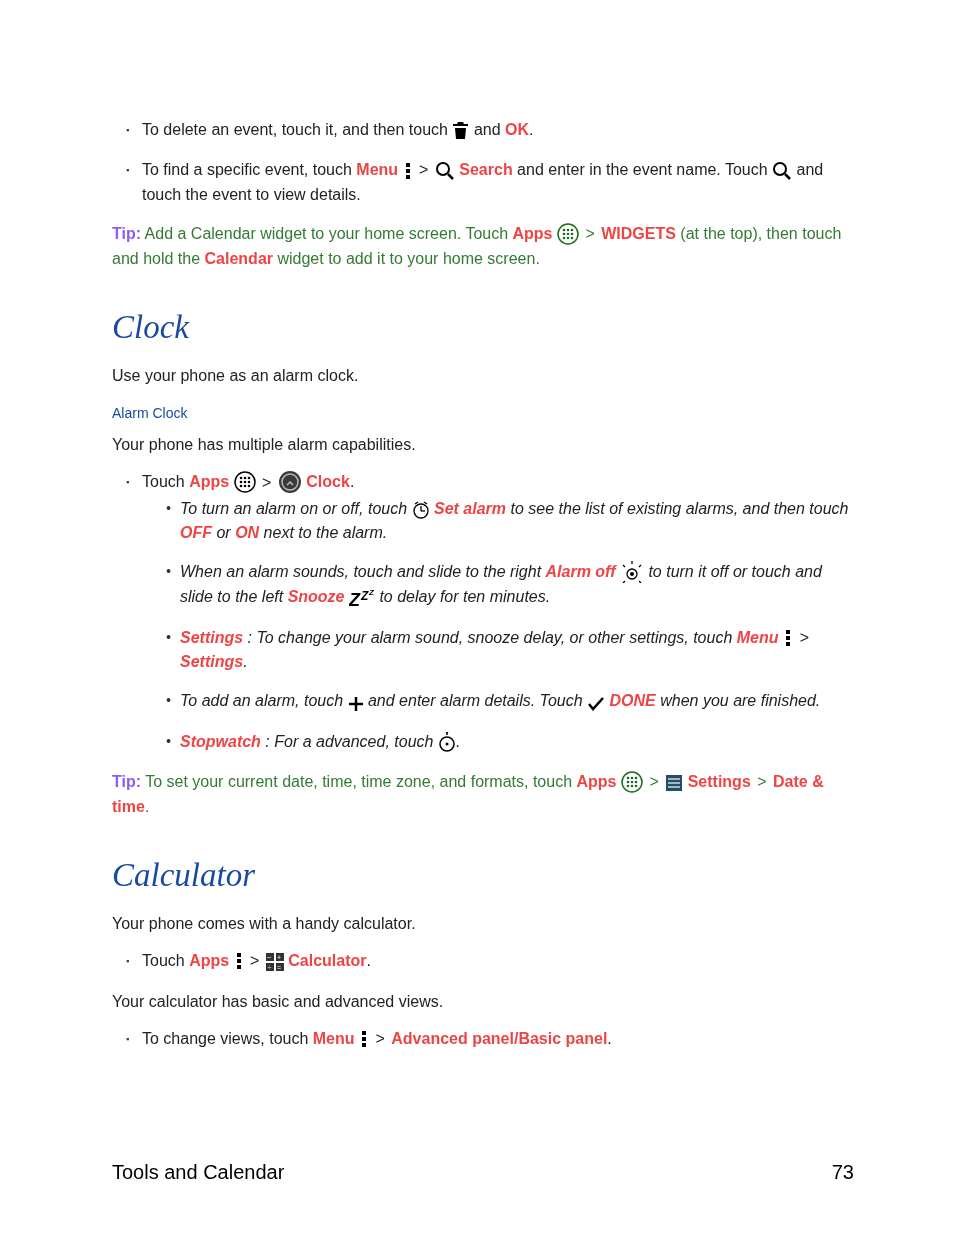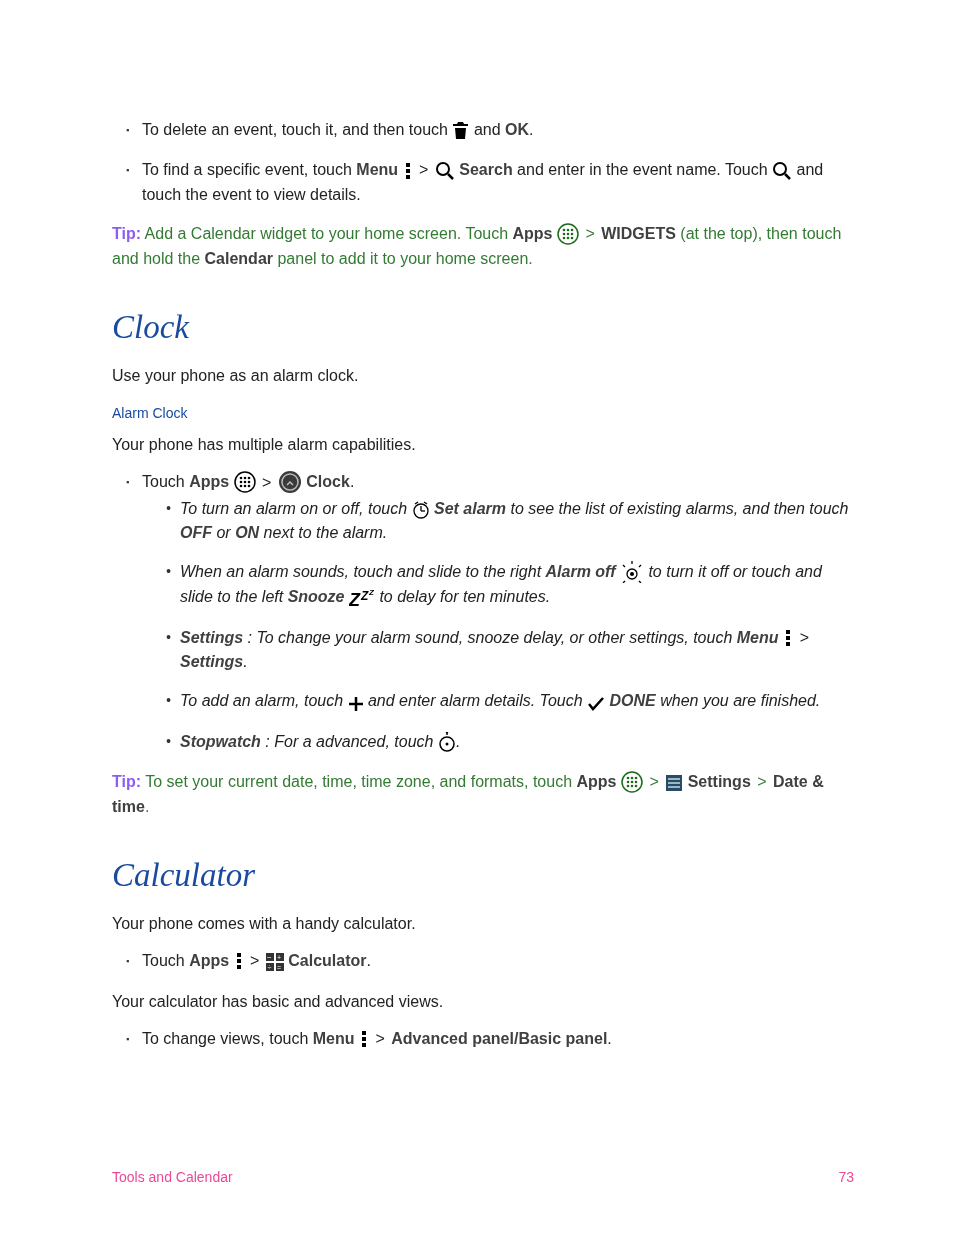--- a/index.html
+++ b/index.html
@@ -10,24 +10,24 @@
     ul.bl1 > li::before { content:"▪"; font-size:9px; position:absolute; left:-16px; top:6px; color:#333; }
     ul.bl2 { list-style:none; padding-left:38px;font-style:italic; }
     ul.bl2 > li { position:relative; margin-bottom:16px; }
     ul.bl2 > li::before { content:"•"; position:absolute; left:-14px; top:1px; color:#333; font-size:14px; }
     .tip { color:#337a33; margin:12px 0 34px 0; }
     .tip .label { font-weight:bold; color:#8b5cf6; }
     .tip b { font-weight:bold; }
     h2.section { font-family: Georgia, 'Times New Roman', serif; font-style:italic; font-weight:normal; font-size:33px; color:#1a4aa0; margin:12px 0 12px 0; }
     h3.sub { font-family: Arial, sans-serif; font-size:14px; color:#1a4aa0; font-weight:normal; margin:16px 0 10px 0; }
     p.body { margin:0 0 14px 0; }
-    b { font-weight:bold; color:#404040; }
+    b { font-weight:bold; color:#ef4444; }
     .icon { display:inline-block; vertical-align:middle; }
     svg { display:inline-block; vertical-align:-4px; }
-    .footer { position:absolute; bottom:48px; left:112px; right:100px; display:flex; justify-content:space-between; color:#ec4899; font-size:14px; }
+    .footer { position:absolute; bottom:48px; left:112px; right:100px; display:flex; justify-content:space-between; color:#000000; font-size:20px; }
     .gt { padding:0 2px; }
   </style>
 </head>
 <body>
 
 <div class="page">
 
   <ul class="bl1">
     <li>
       <span>To delete an event, touch it, and then touch </span>
@@ -85,21 +85,21 @@
             <circle cx="7" cy="15" r="1.3"></circle>
             <circle cx="11" cy="15" r="1.3"></circle>
             <circle cx="15" cy="15" r="1.3"></circle>
           </g>
         </svg>
     </span>
     <span class="gt"> &gt; </span>
     <b>WIDGETS</b>
     <span> (at the top), then touch and hold the </span>
     <b>Calendar</b>
-    <span> panel to add it to your home screen.</span>
+    <span> widget to add it to your home screen.</span>
   </p>
 
   <h2 class="section">Clock</h2>
   <p class="body">Use your phone as an alarm clock.</p>
   <h3 class="sub">Alarm Clock</h3>
   <p class="body">Your phone has multiple alarm capabilities.</p>
 
   <ul class="bl1">
     <li>
       <span>Touch </span>

